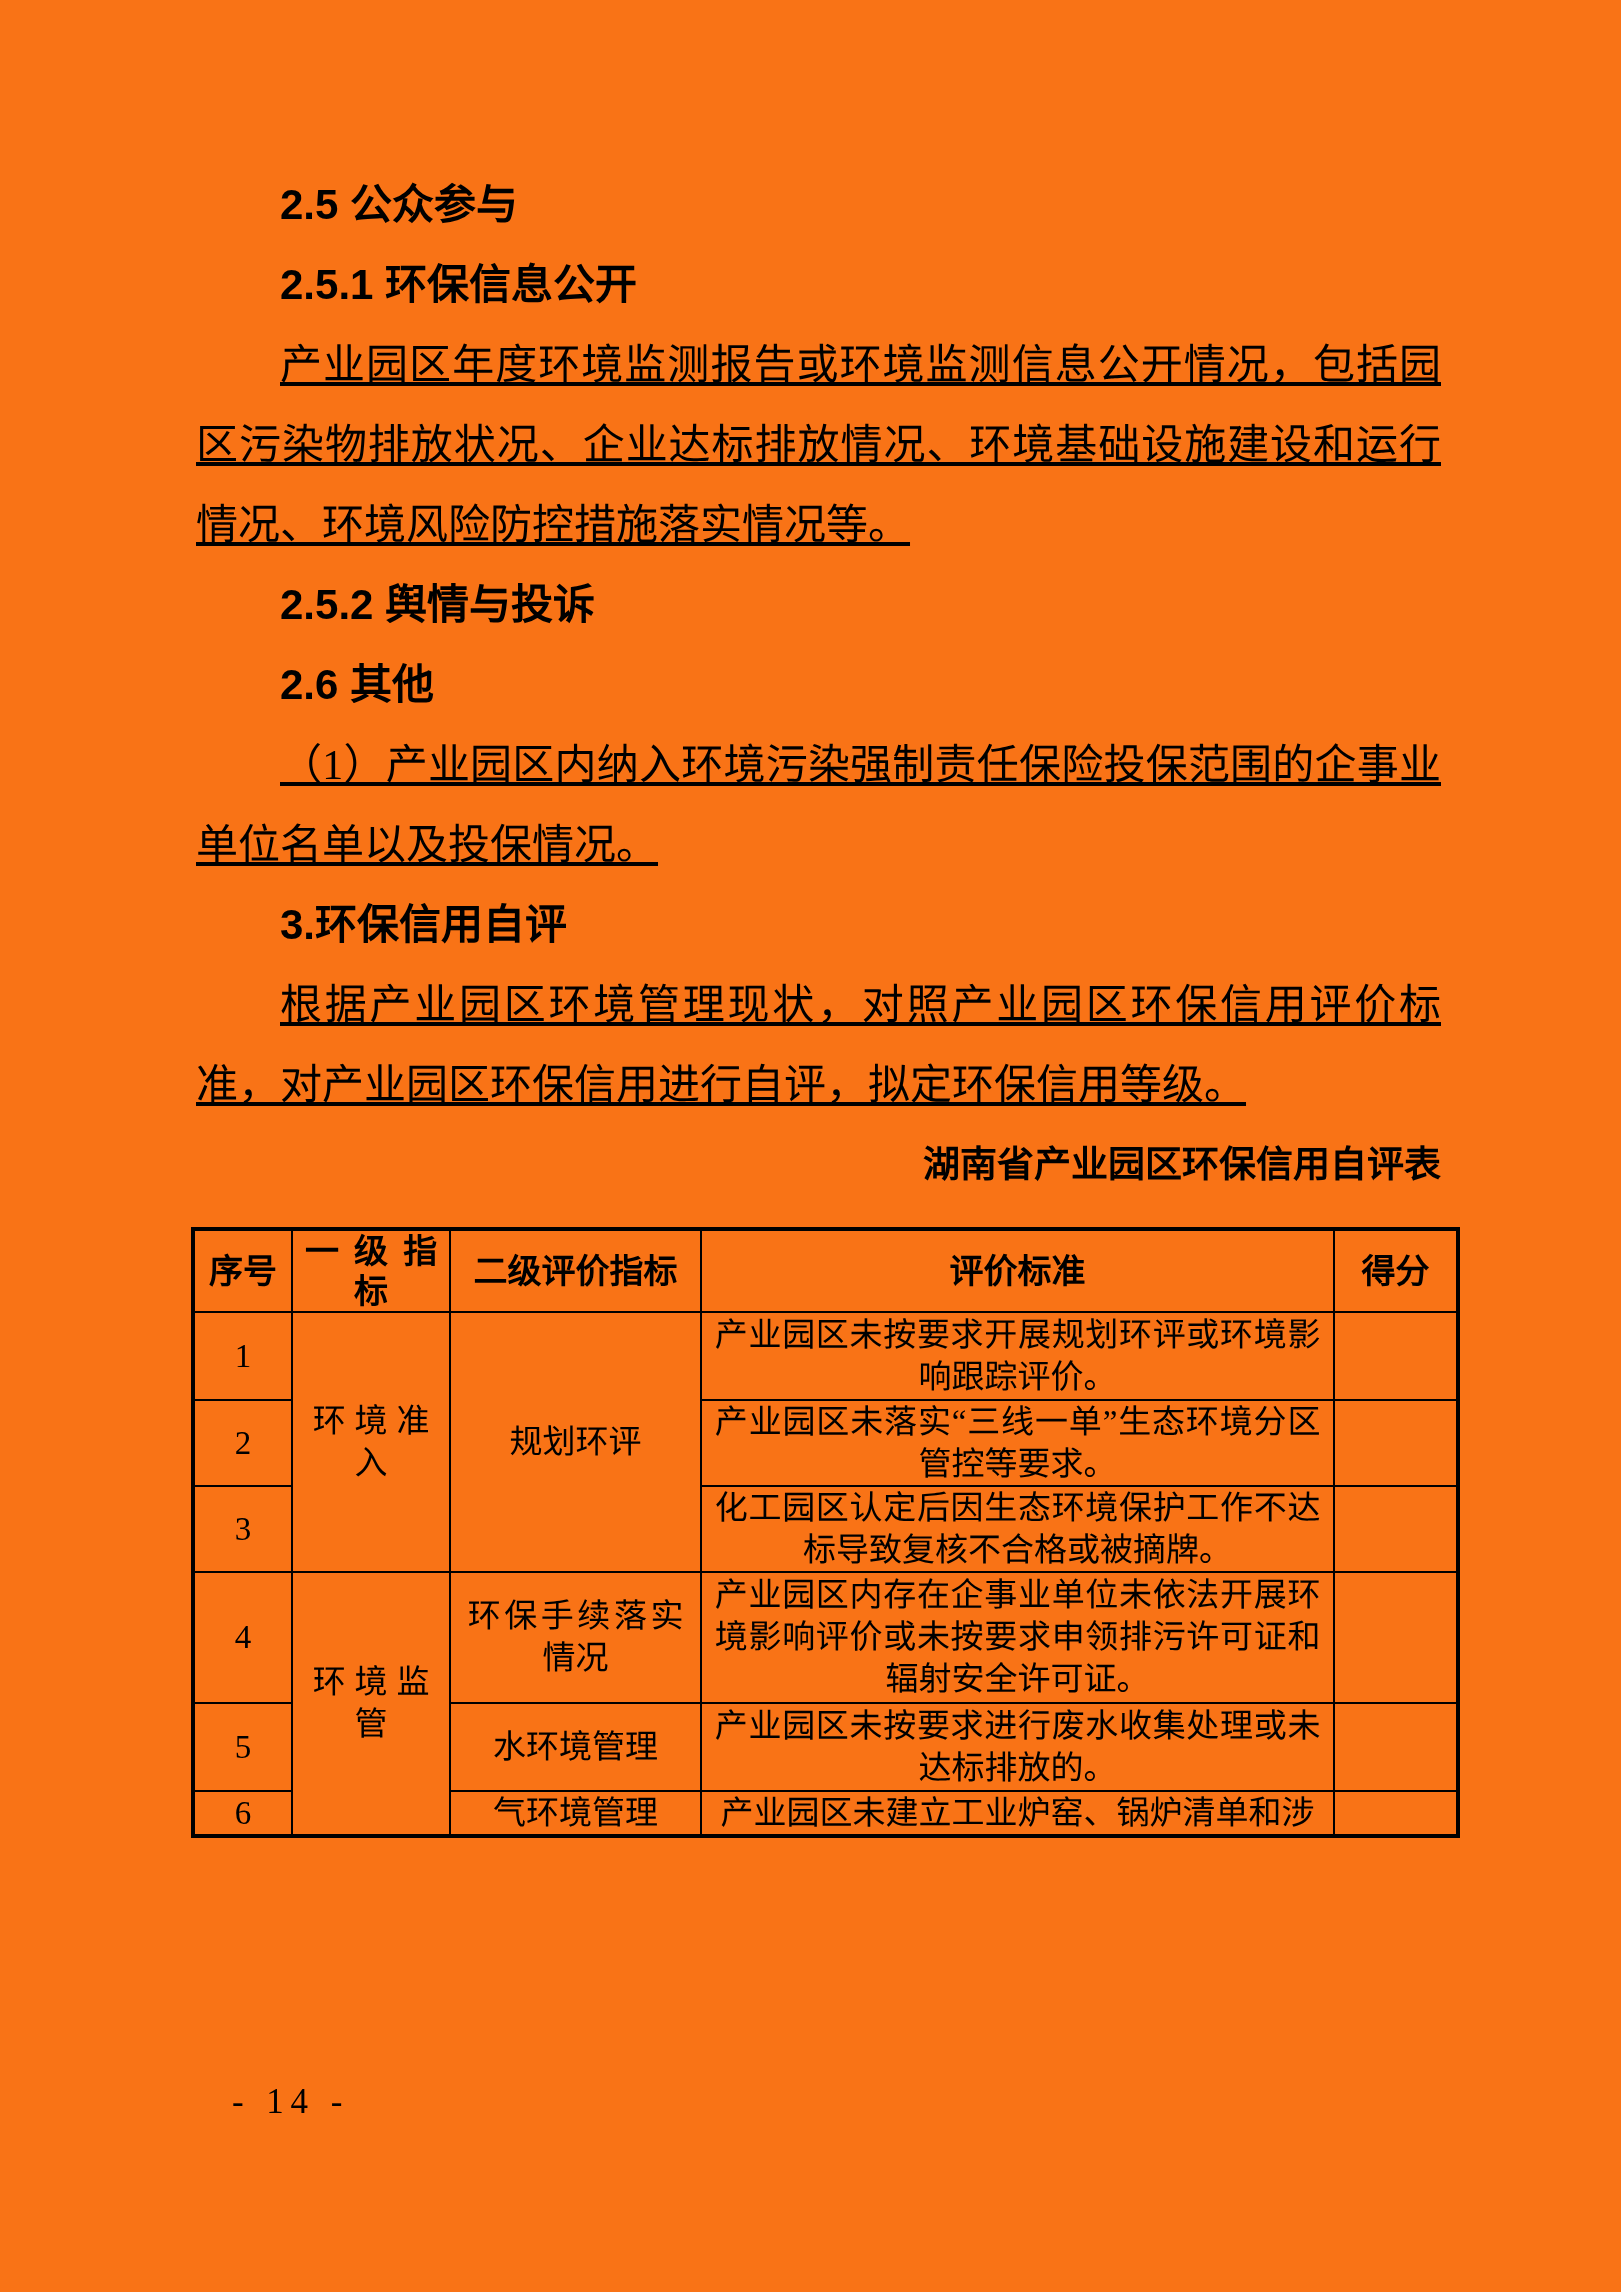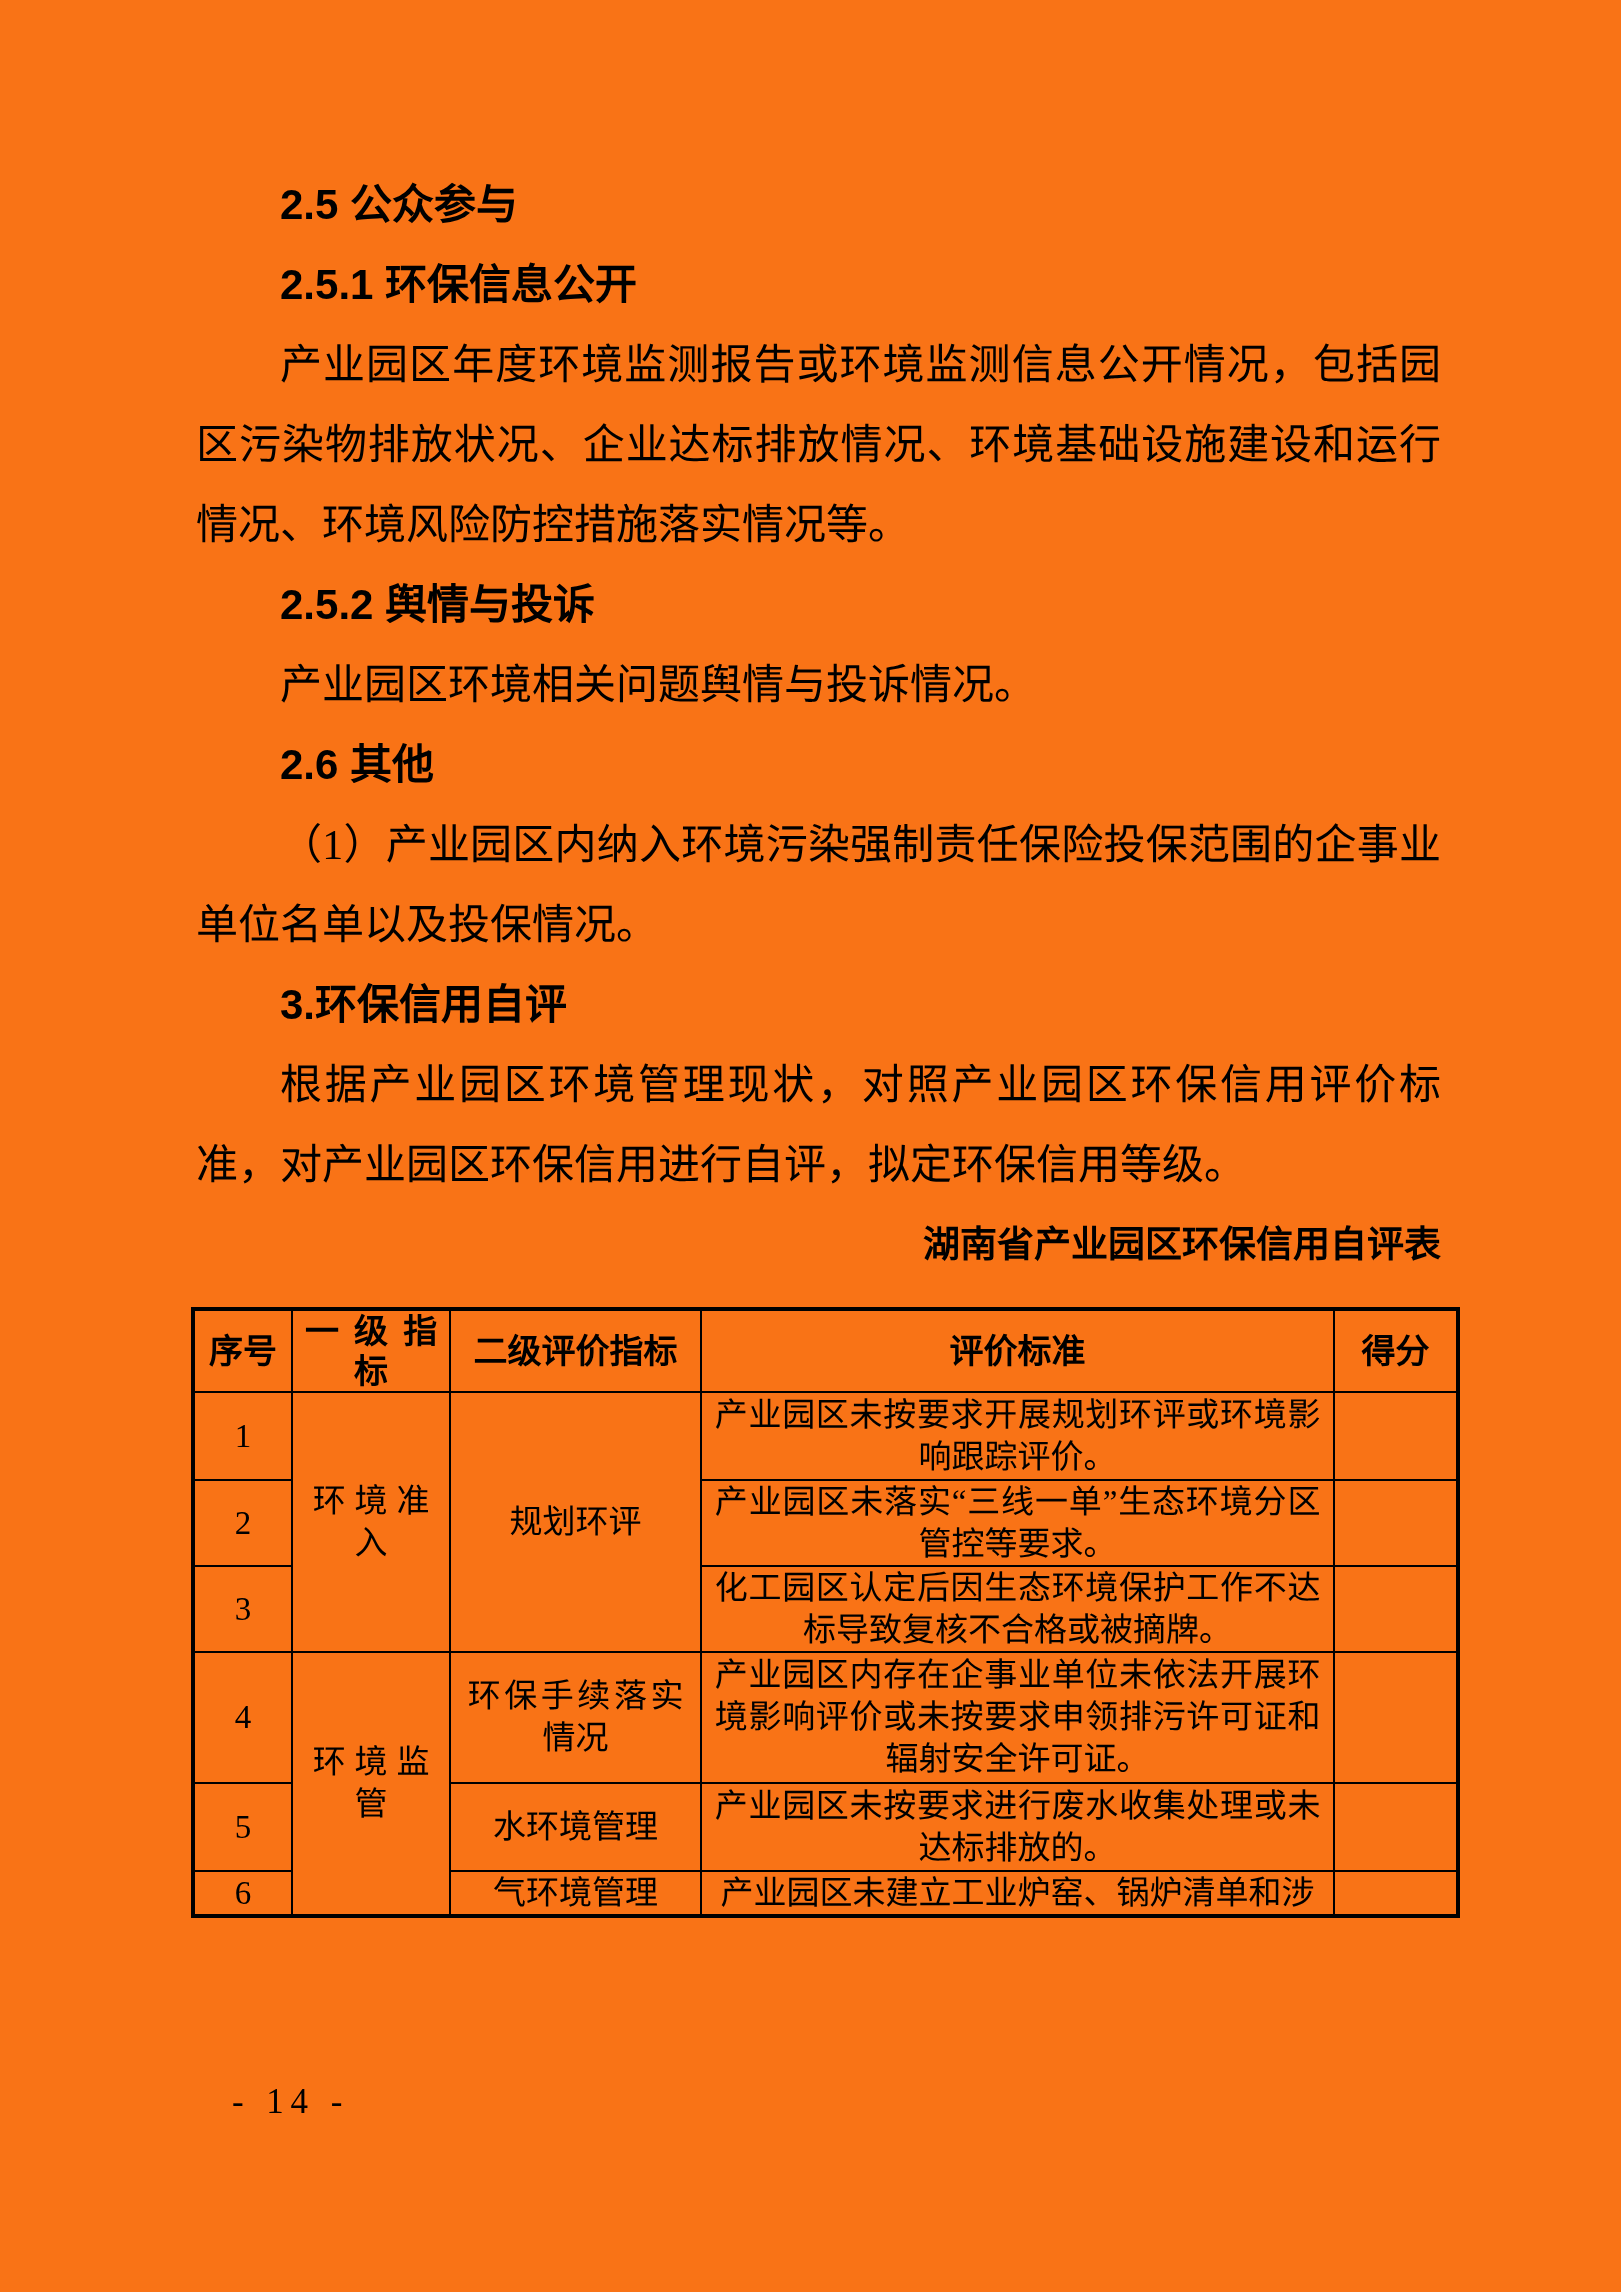--- a/index.html
+++ b/index.html
@@ -10,21 +10,21 @@
   .page { position:absolute; left:0; top:0; width:1621px; height:2293px;
           background:#f97316; overflow:hidden; }
 
   .content { position:absolute; left:196px; top:165px; width:1245px; }
 
   .blk-h { font-family:"Liberation Sans","DejaVu Sans",sans-serif;
            font-weight:700; font-size:42px; line-height:80px;
            text-indent:84px; white-space:nowrap; }
 
   .blk-p { font-size:42px; line-height:80px; text-indent:84px;
-           text-align:justify; }
+           text-align:justify;text-decoration:underline; }
 
   .tbl-title { font-family:"Liberation Sans","DejaVu Sans",sans-serif;
                font-weight:700; font-size:37px; line-height:80px;
                text-align:right; }
 
   table.self-eval { border-collapse:collapse; table-layout:fixed;
                     width:1265px; margin-left:-4.9px; margin-top:21.6px;
                     border:4.9px solid #000; }
   .self-eval th, .self-eval td { border:2px solid #000; vertical-align:middle;
                                  overflow:hidden; }
@@ -53,21 +53,20 @@
 <body>
 
 <div class="page">
 
   <div class="content">
 
     <div class="blk-h">2.5 公众参与</div>
     <div class="blk-h">2.5.1 环保信息公开</div>
     <div class="blk-p">产业园区年度环境监测报告或环境监测信息公开情况，包括园区污染物排放状况、企业达标排放情况、环境基础设施建设和运行情况、环境风险防控措施落实情况等。</div>
     <div class="blk-h">2.5.2 舆情与投诉</div>
-    <div class="blk-p">产业园区环境相关问题舆情与投诉情况。</div>
     <div class="blk-h">2.6 其他</div>
     <div class="blk-p">（1）产业园区内纳入环境污染强制责任保险投保范围的企事业单位名单以及投保情况。</div>
     <div class="blk-h">3.环保信用自评</div>
     <div class="blk-p">根据产业园区环境管理现状，对照产业园区环保信用评价标准，对产业园区环保信用进行自评，拟定环保信用等级。</div>
 
     <div class="tbl-title">湖南省产业园区环保信用自评表</div>
 
     <table class="self-eval">
       <colgroup>
         <col style="width:99px">

